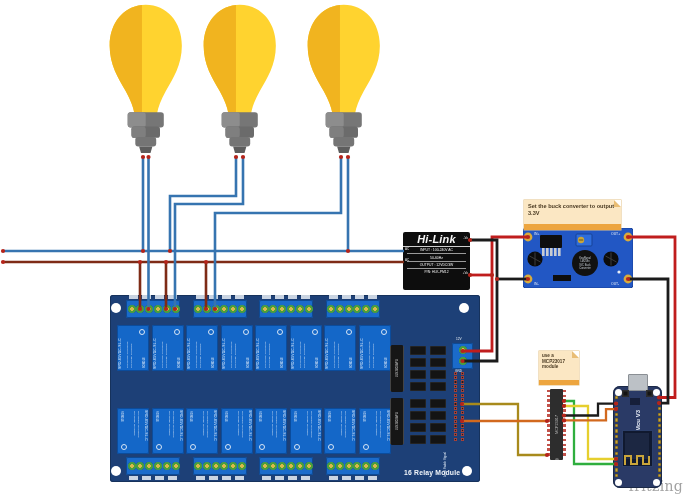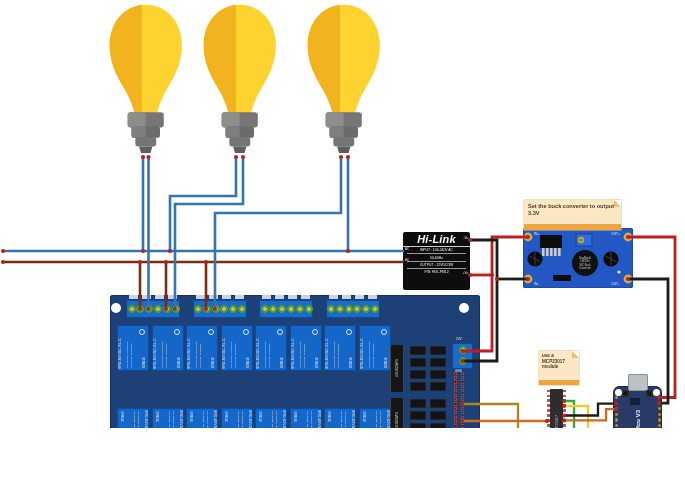--- a/index.html
+++ b/index.html
@@ -1,16 +1,16 @@
 <!DOCTYPE html>
 <html style="--blue_wire: #3674b0; --dark_red_wire: #7e2b16; --red_wire: #c01d1d; --black_wire: #1b1b1b; --orange_wire: #d2691e; --olive_wire: #a88a1c; --yellow_wire: #e6cf2e; --green_wire: #2fae3e; --board_navy: #1d4077; --relay_blue: #1467c8; --terminal_blue: #1b6bca; --buck_blue: #2257c4; --nodemcu_navy: #2a3a66; --note_bg: #fbe7c3; --note_strip: #eda53f; --junction_dot: #b5241a;"><head>
 <meta charset="utf-8">
 <style>
   html,body{margin:0;padding:0;background:#fff;}
-  #canvas{position:relative;width:685px;height:428px;background:#fff;overflow:hidden;
+  #canvas{position:relative;width:685px;height:500px;background:#fff;overflow:hidden;
           font-family:"Liberation Sans",sans-serif;}
   #canvas *{box-sizing:border-box;}
   .abs{position:absolute;}
   svg{display:block;}
   
   #wires{position:absolute;left:0;top:0;z-index:30;pointer-events:none;}
   .w-blue{stroke:var(--blue_wire);stroke-width:2.6;fill:none;}
   .w-dred{stroke:var(--dark_red_wire);stroke-width:2.6;fill:none;}
   .w-red{stroke:var(--red_wire);stroke-width:2.8;fill:none;}
   .w-blk{stroke:var(--black_wire);stroke-width:2.8;fill:none;}

